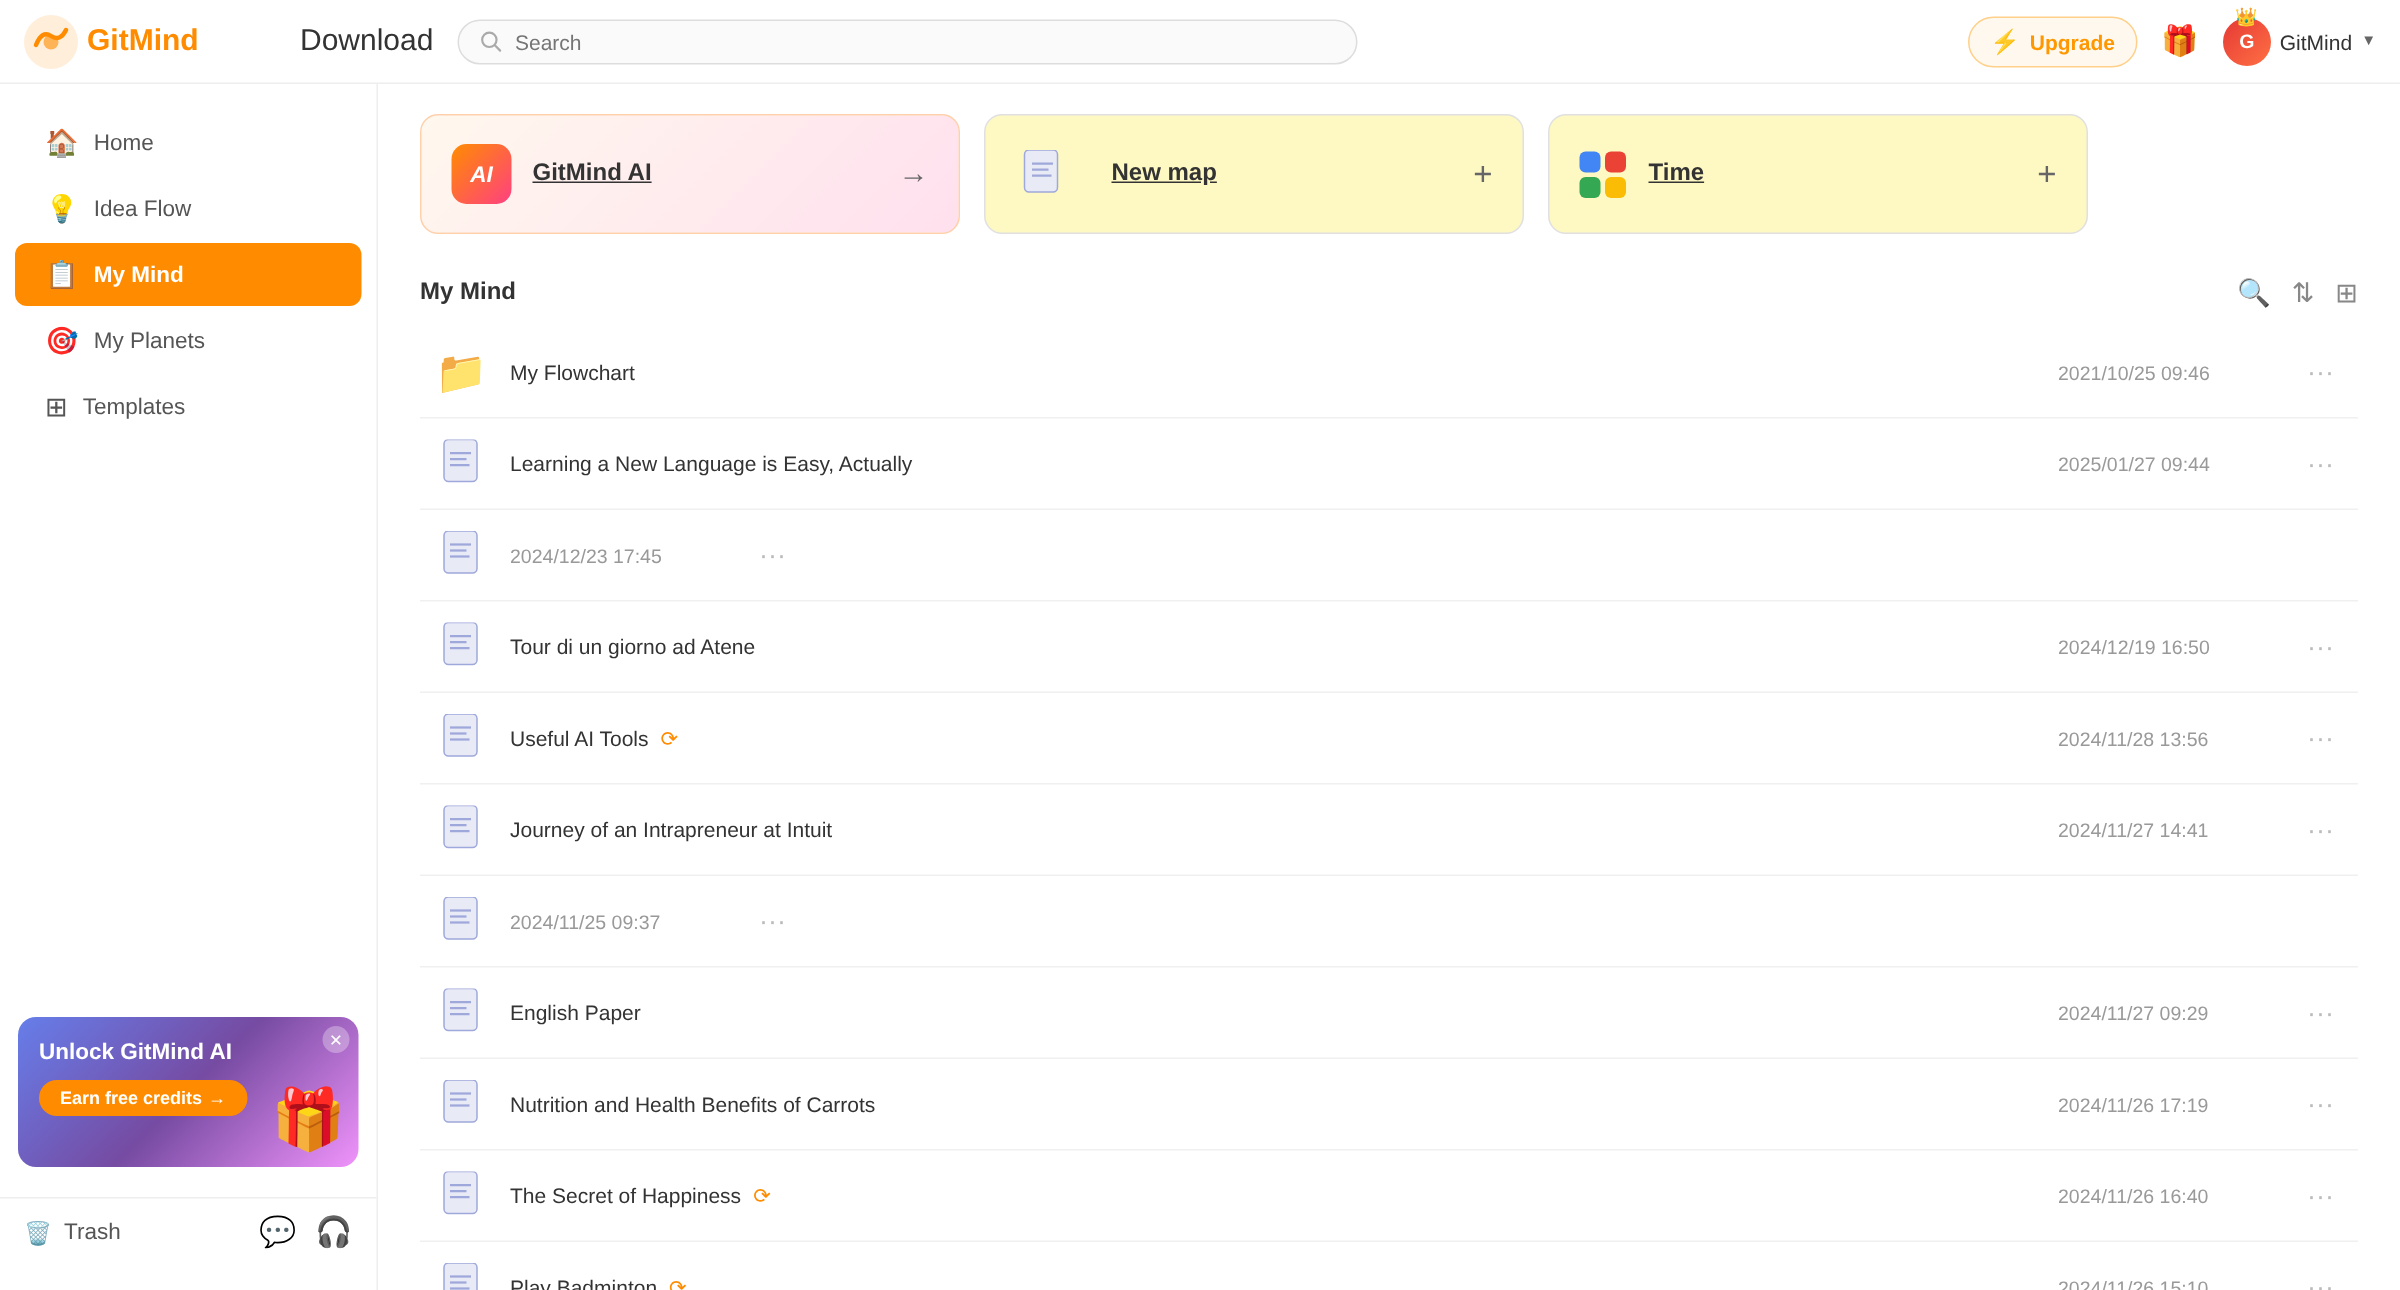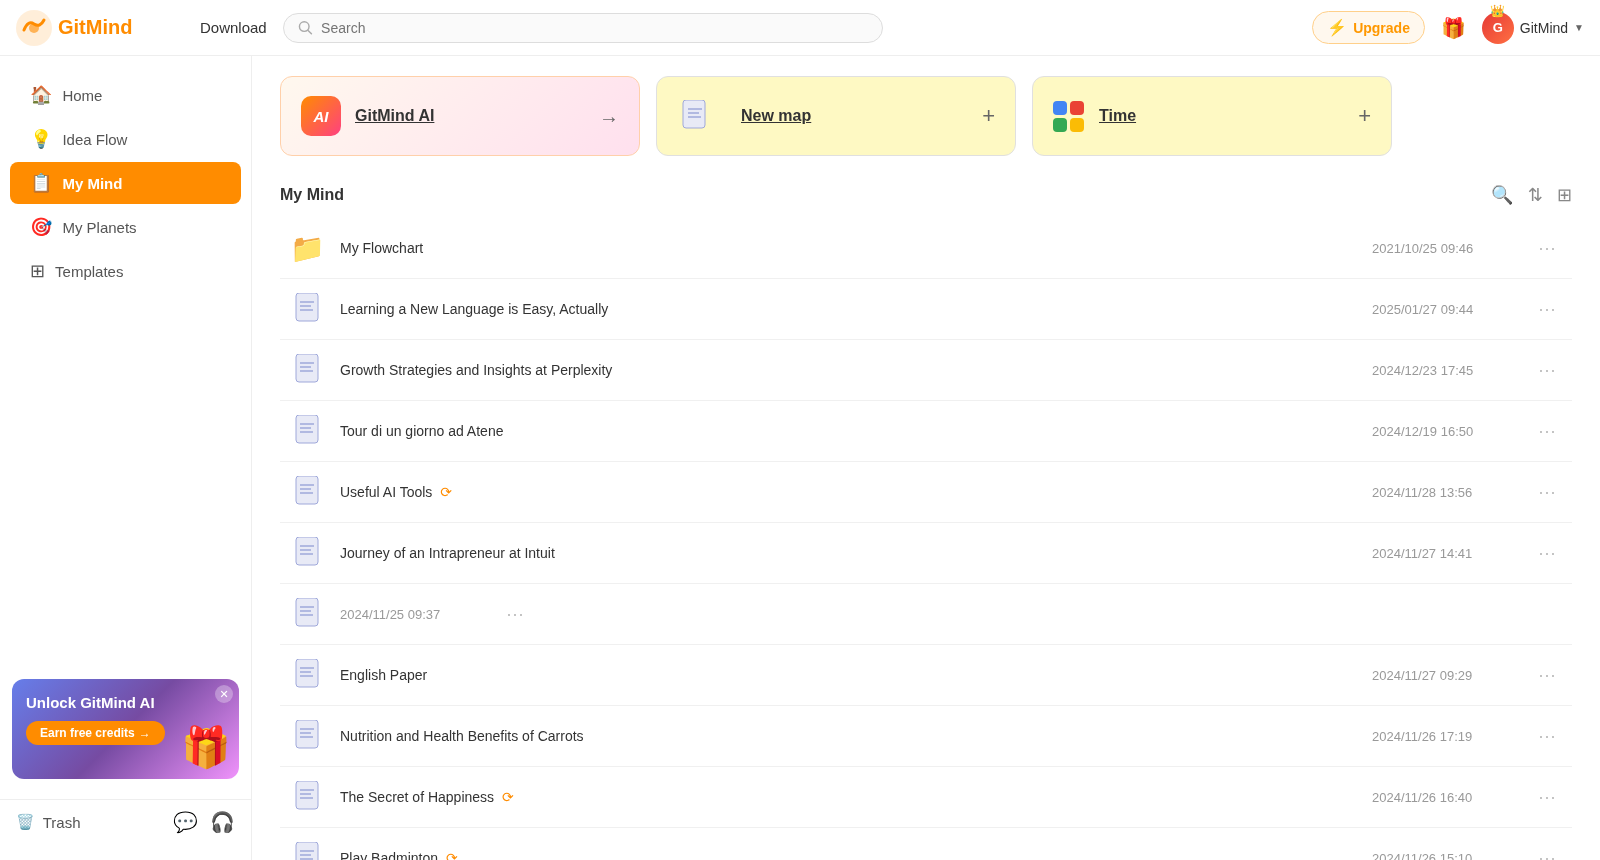--- a/index.html
+++ b/index.html
@@ -6,21 +6,21 @@
     body { font-family: -apple-system, BlinkMacSystemFont, 'Segoe UI', sans-serif; background: #fff; color: #333; display: flex; flex-direction: column; height: 860px; overflow: hidden; }
 
     
     .topbar {
       display: flex; align-items: center; height: 56px;
       border-bottom: 1px solid #eee; padding: 0 16px; gap: 16px; flex-shrink: 0;
     }
     .logo { display: flex; align-items: center; gap: 6px; min-width: 160px; }
     .logo-icon { width: 36px; height: 36px; }
     .logo-text { font-size: 20px; font-weight: 700; color: #ff8c00; }
-    .topbar-download { font-size: 15px; color: #333; font-weight: 500; margin-left: 8px; }
+    .topbar-download { font-size: 20px; color: #333; font-weight: 500; margin-left: 8px; }
     .search-bar {
       flex: 1; max-width: 600px; display: flex; align-items: center;
       border: 1px solid #ddd; border-radius: 20px; padding: 6px 14px; gap: 8px; background: #fafafa;
     }
     .search-bar input { border: none; background: transparent; outline: none; font-size: 14px; width: 100%; color: #404040; }
     .topbar-right { margin-left: auto; display: flex; align-items: center; gap: 16px; }
     .upgrade-btn {
       display: flex; align-items: center; gap: 6px;
       background: #fff8ee; border: 1px solid #ffd08a; border-radius: 20px;
       padding: 6px 14px; cursor: pointer; font-size: 14px; font-weight: 600; color: #ff9800;
@@ -280,24 +280,20 @@
           <div class="file-row">
     <div class="file-icon">
       <svg width="28" height="32" viewBox="0 0 28 32">
         <rect x="2" y="0" width="22" height="28" rx="3" fill="#e8eaf6"></rect>
         <rect x="2" y="0" width="22" height="28" rx="3" stroke="#9fa8da" stroke-width="1" fill="none"></rect>
         <line x1="6" y1="9" x2="20" y2="9" stroke="#9fa8da" stroke-width="1.5"></line>
         <line x1="6" y1="13" x2="17" y2="13" stroke="#9fa8da" stroke-width="1.5"></line>
         <line x1="6" y1="17" x2="19" y2="17" stroke="#9fa8da" stroke-width="1.5"></line>
       </svg>
     </div>
-    <div class="file-name">
-      <span>Growth Strategies and Insights at Perplexity</span>
-
-    </div>
     <div class="file-date">2024/12/23 17:45</div>
     <div class="file-more">···</div>
   </div>
           <div class="file-row">
     <div class="file-icon">
       <svg width="28" height="32" viewBox="0 0 28 32">
         <rect x="2" y="0" width="22" height="28" rx="3" fill="#e8eaf6"></rect>
         <rect x="2" y="0" width="22" height="28" rx="3" stroke="#9fa8da" stroke-width="1" fill="none"></rect>
         <line x1="6" y1="9" x2="20" y2="9" stroke="#9fa8da" stroke-width="1.5"></line>
         <line x1="6" y1="13" x2="17" y2="13" stroke="#9fa8da" stroke-width="1.5"></line>

